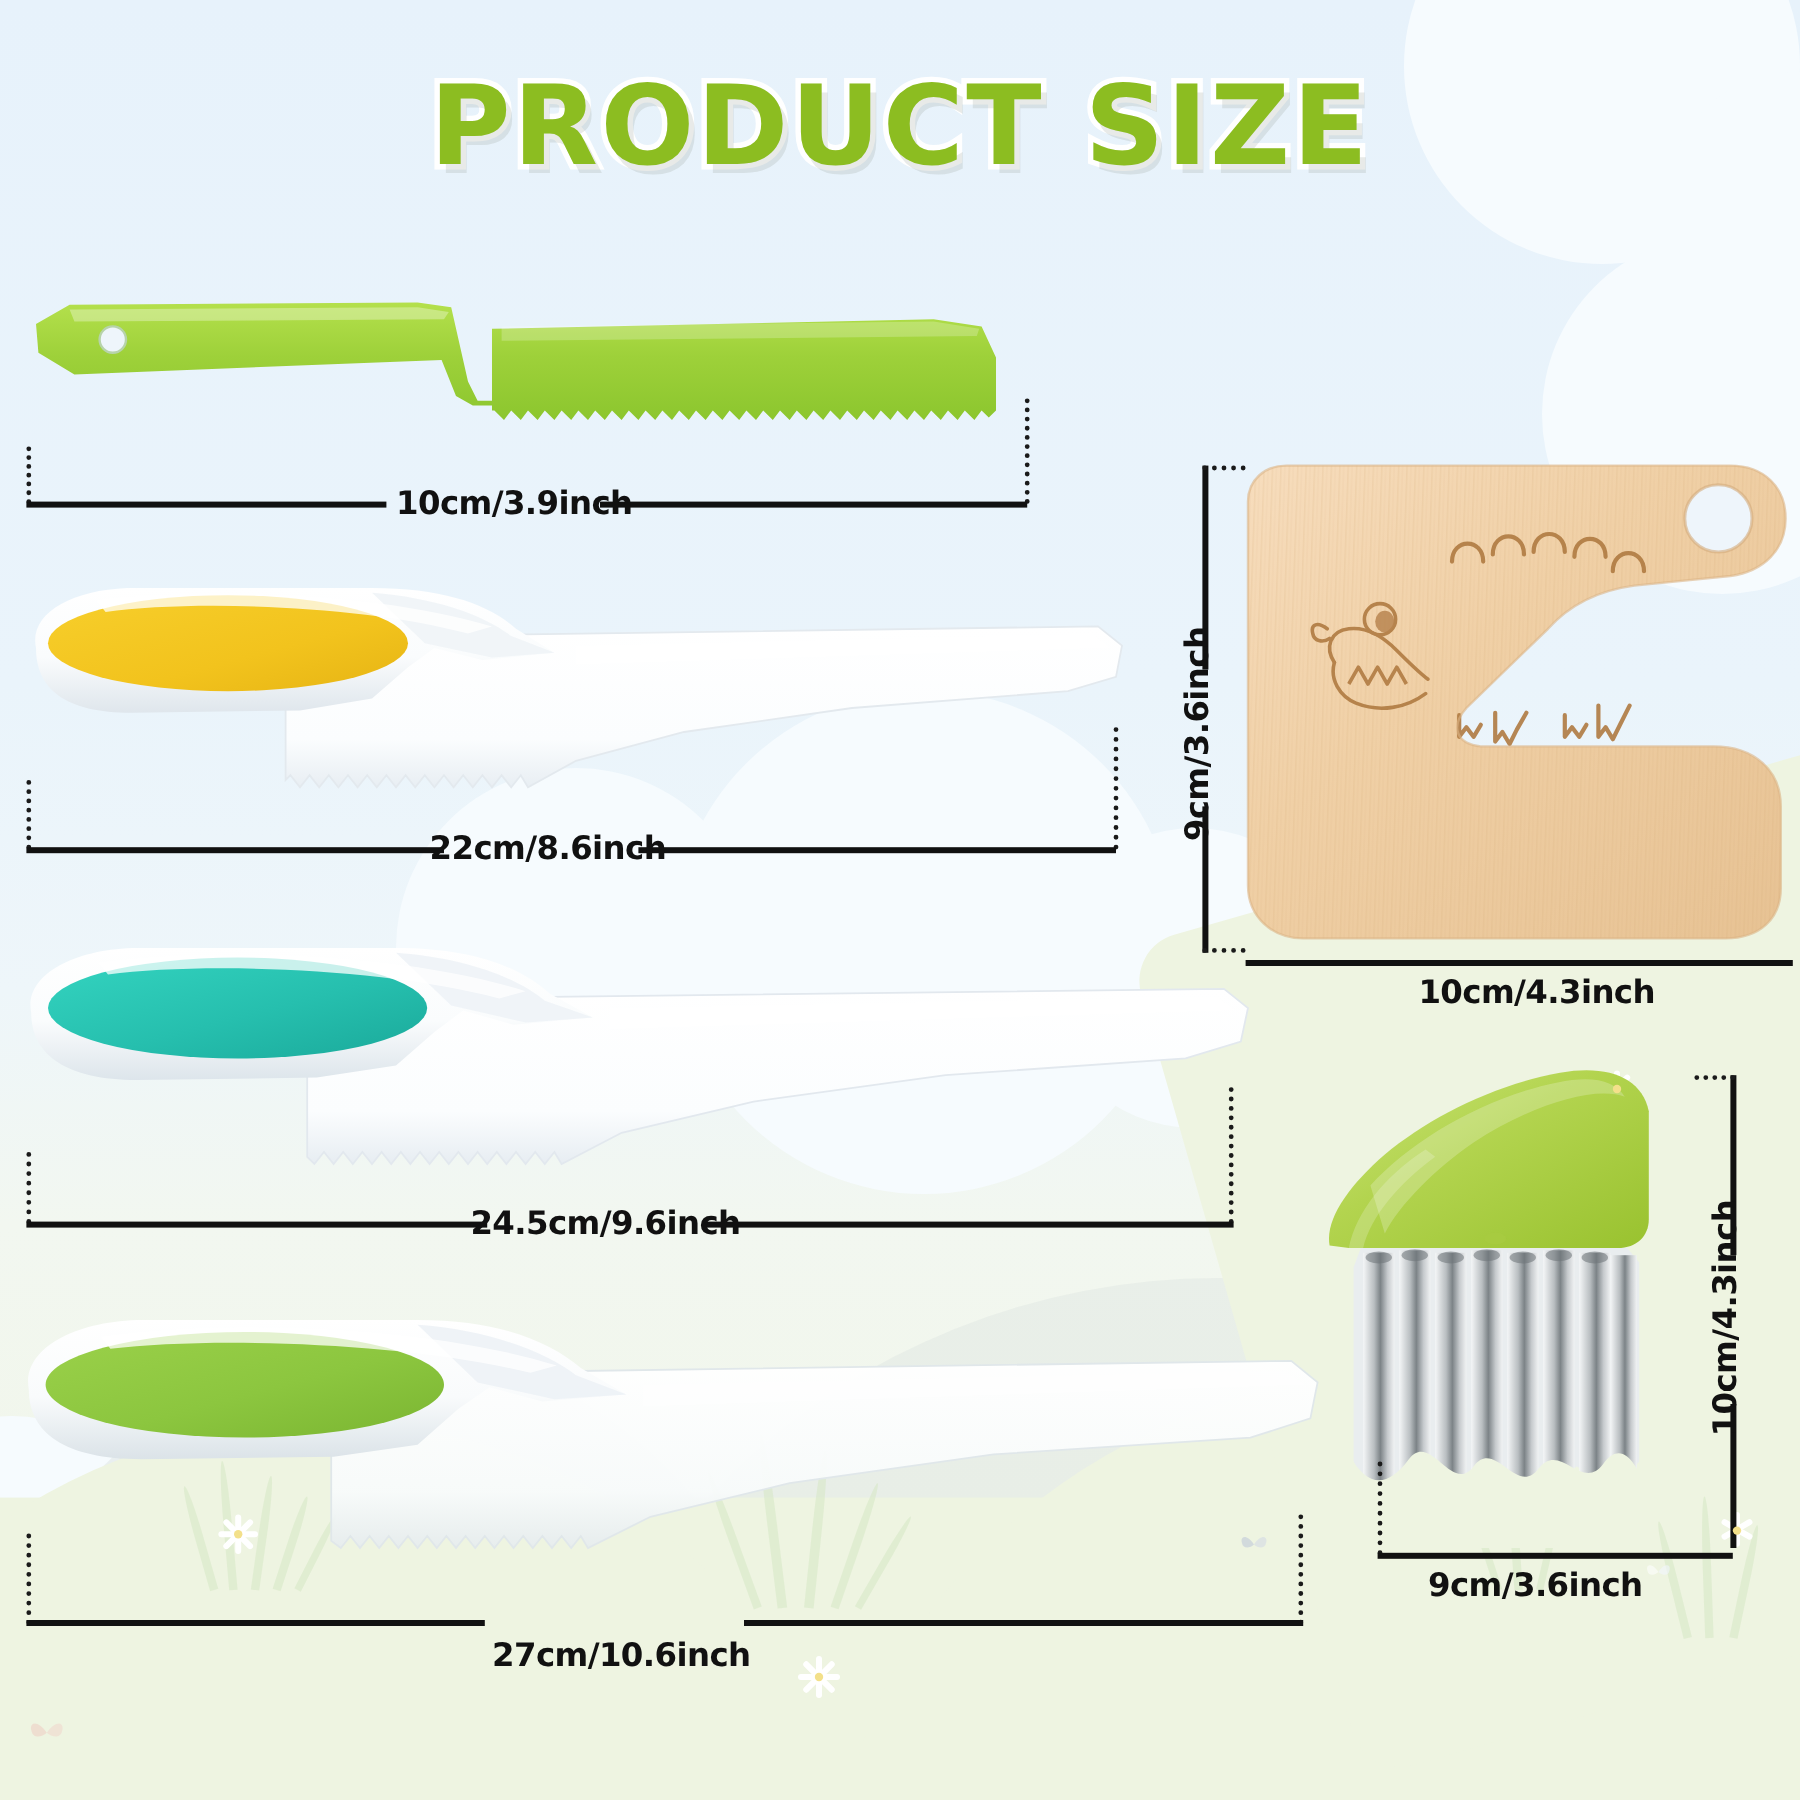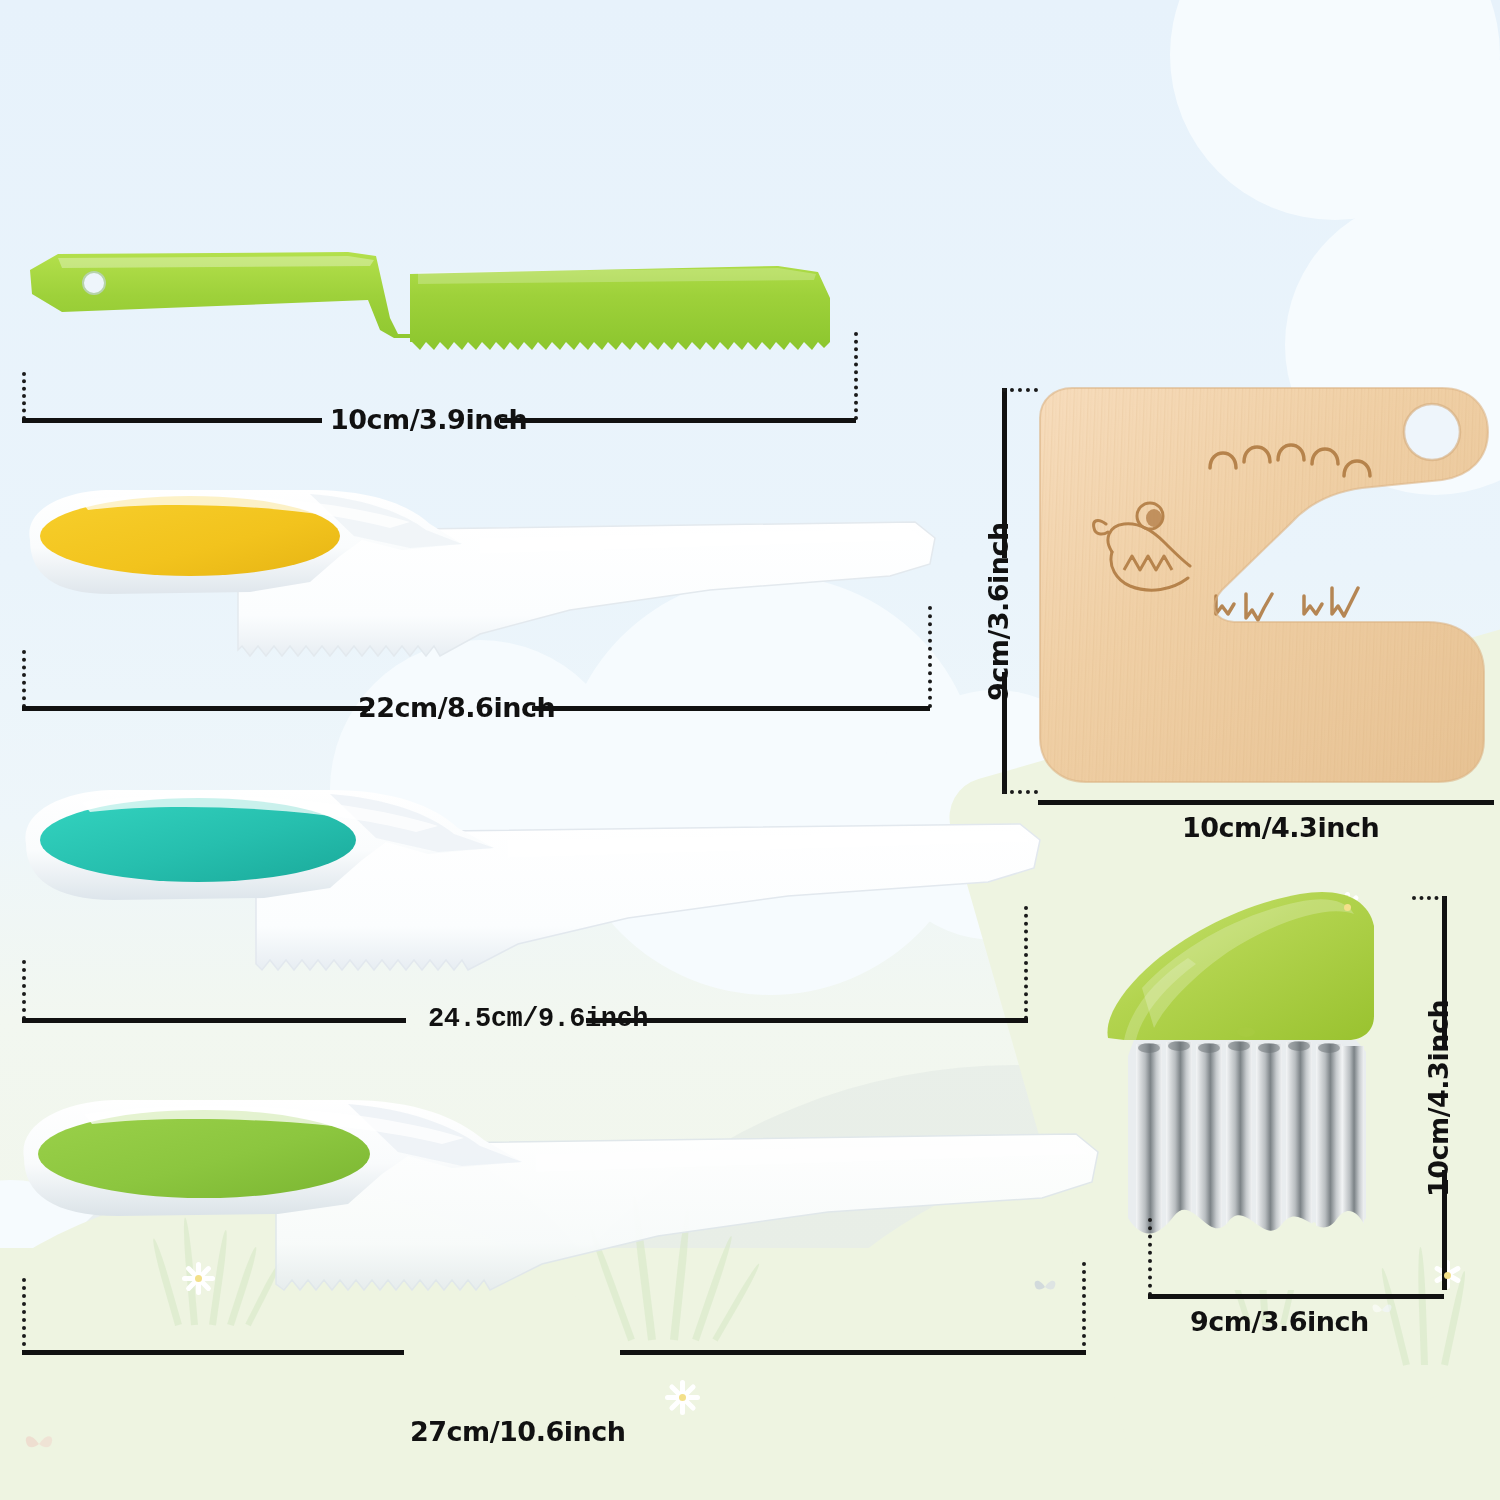--- a/index.html
+++ b/index.html
@@ -152,20 +152,21 @@
     <svg class="butterfly" style="left:1370px;top:1300px;width:24px;height:20px;" viewBox="0 0 26 22">
       <path d="M13 11 C7 2, 1 4, 3 10 C4 15, 10 14, 13 11 Z" fill="#ffffff" opacity=".95"></path>
       <path d="M13 11 C19 2, 25 4, 23 10 C22 15, 16 14, 13 11 Z" fill="#f2f6ff" opacity=".95"></path>
     </svg>
     <svg class="butterfly" style="left:22px;top:1430px;width:34px;height:28px;opacity:.35;" viewBox="0 0 26 22">
       <path d="M13 11 C7 2, 1 4, 3 10 C4 15, 10 14, 13 11 Z" fill="#f0b7b2"></path>
       <path d="M13 11 C19 2, 25 4, 23 10 C22 15, 16 14, 13 11 Z" fill="#f3c6c1"></path>
     </svg>
   </div>
 
+  <div id="title">PRODUCT SIZE</div>
 
   <div class="k1" style="left:18px;top:238px;width:840px;height:150px;">
     <svg width="840" height="150" viewBox="0 0 840 150">
       <defs>
         <linearGradient id="limeG" x1="0" y1="0" x2="0" y2="1">
           <stop offset="0%" stop-color="#b4e04c"></stop>
           <stop offset="45%" stop-color="#9ed13a"></stop>
           <stop offset="100%" stop-color="#8cc62e"></stop>
         </linearGradient>
       </defs>
@@ -288,21 +289,21 @@
       <path d="M74 24 C160 12, 322 14, 430 48 L408 54 C310 28, 160 24, 82 34 Z" fill="#ffffff" opacity=".75"></path>
       <path d="M500 62 L1006 52 L1022 64 L500 80 Z" fill="#ffffff" opacity=".5"></path>
     </svg>
   </div>
 
   <div>
     <div class="vtick" style="left:22px;top:960px;height:60px;"></div>
     <div class="vtick" style="left:1024px;top:906px;height:114px;"></div>
     <div class="mline" style="left:22px;top:1018px;width:384px;"></div>
     <div class="mline" style="left:586px;top:1018px;width:442px;"></div>
-    <div class="mlabel" style="left:428px;top:1004px;font-family:Liberation Mono, monospace;">24.5cm/9.6inch</div>
+    <div class="mlabel" style="left:392px;top:1004px;">24.5cm/9.6inch</div>
   </div>
 
   <div class="wk" style="left:6px;top:1088px;width:1100px;height:226px;">
     <svg width="1100" height="226" viewBox="0 0 1100 226">
       <defs>
         <linearGradient id="whiteBodyC" x1="0" y1="0" x2="0" y2="1">
           <stop offset="0%" stop-color="#ffffff"></stop>
           <stop offset="55%" stop-color="#f9fbfc"></stop>
           <stop offset="100%" stop-color="#dbe3e8"></stop>
         </linearGradient>
@@ -337,21 +338,21 @@
       <path d="M78 26 C168 12, 342 14, 458 50 L436 56 C330 30, 168 26, 86 36 Z" fill="#ffffff" opacity=".75"></path>
       <path d="M530 66 L1064 54 L1082 66 L530 84 Z" fill="#ffffff" opacity=".45"></path>
     </svg>
   </div>
 
   <div>
     <div class="vtick" style="left:22px;top:1278px;height:76px;"></div>
     <div class="vtick" style="left:1082px;top:1262px;height:92px;"></div>
     <div class="mline" style="left:22px;top:1350px;width:382px;"></div>
     <div class="mline" style="left:620px;top:1350px;width:466px;"></div>
-    <div class="mlabel" style="left:410px;top:1416px;">27cm/10.6inch</div>
+    <div class="mlabel" style="left:410px;top:1364px;">27cm/10.6inch</div>
   </div>
 
   <div style="position:absolute;left:1032px;top:384px;width:462px;height:416px;">
     <svg width="462" height="416" viewBox="0 0 462 416">
       <defs>
         <linearGradient id="woodG" x1="0" y1="0" x2="1" y2="1">
           <stop offset="0%" stop-color="#f7ddbd"></stop>
           <stop offset="40%" stop-color="#f0d0a6"></stop>
           <stop offset="100%" stop-color="#e7c293"></stop>
         </linearGradient>

